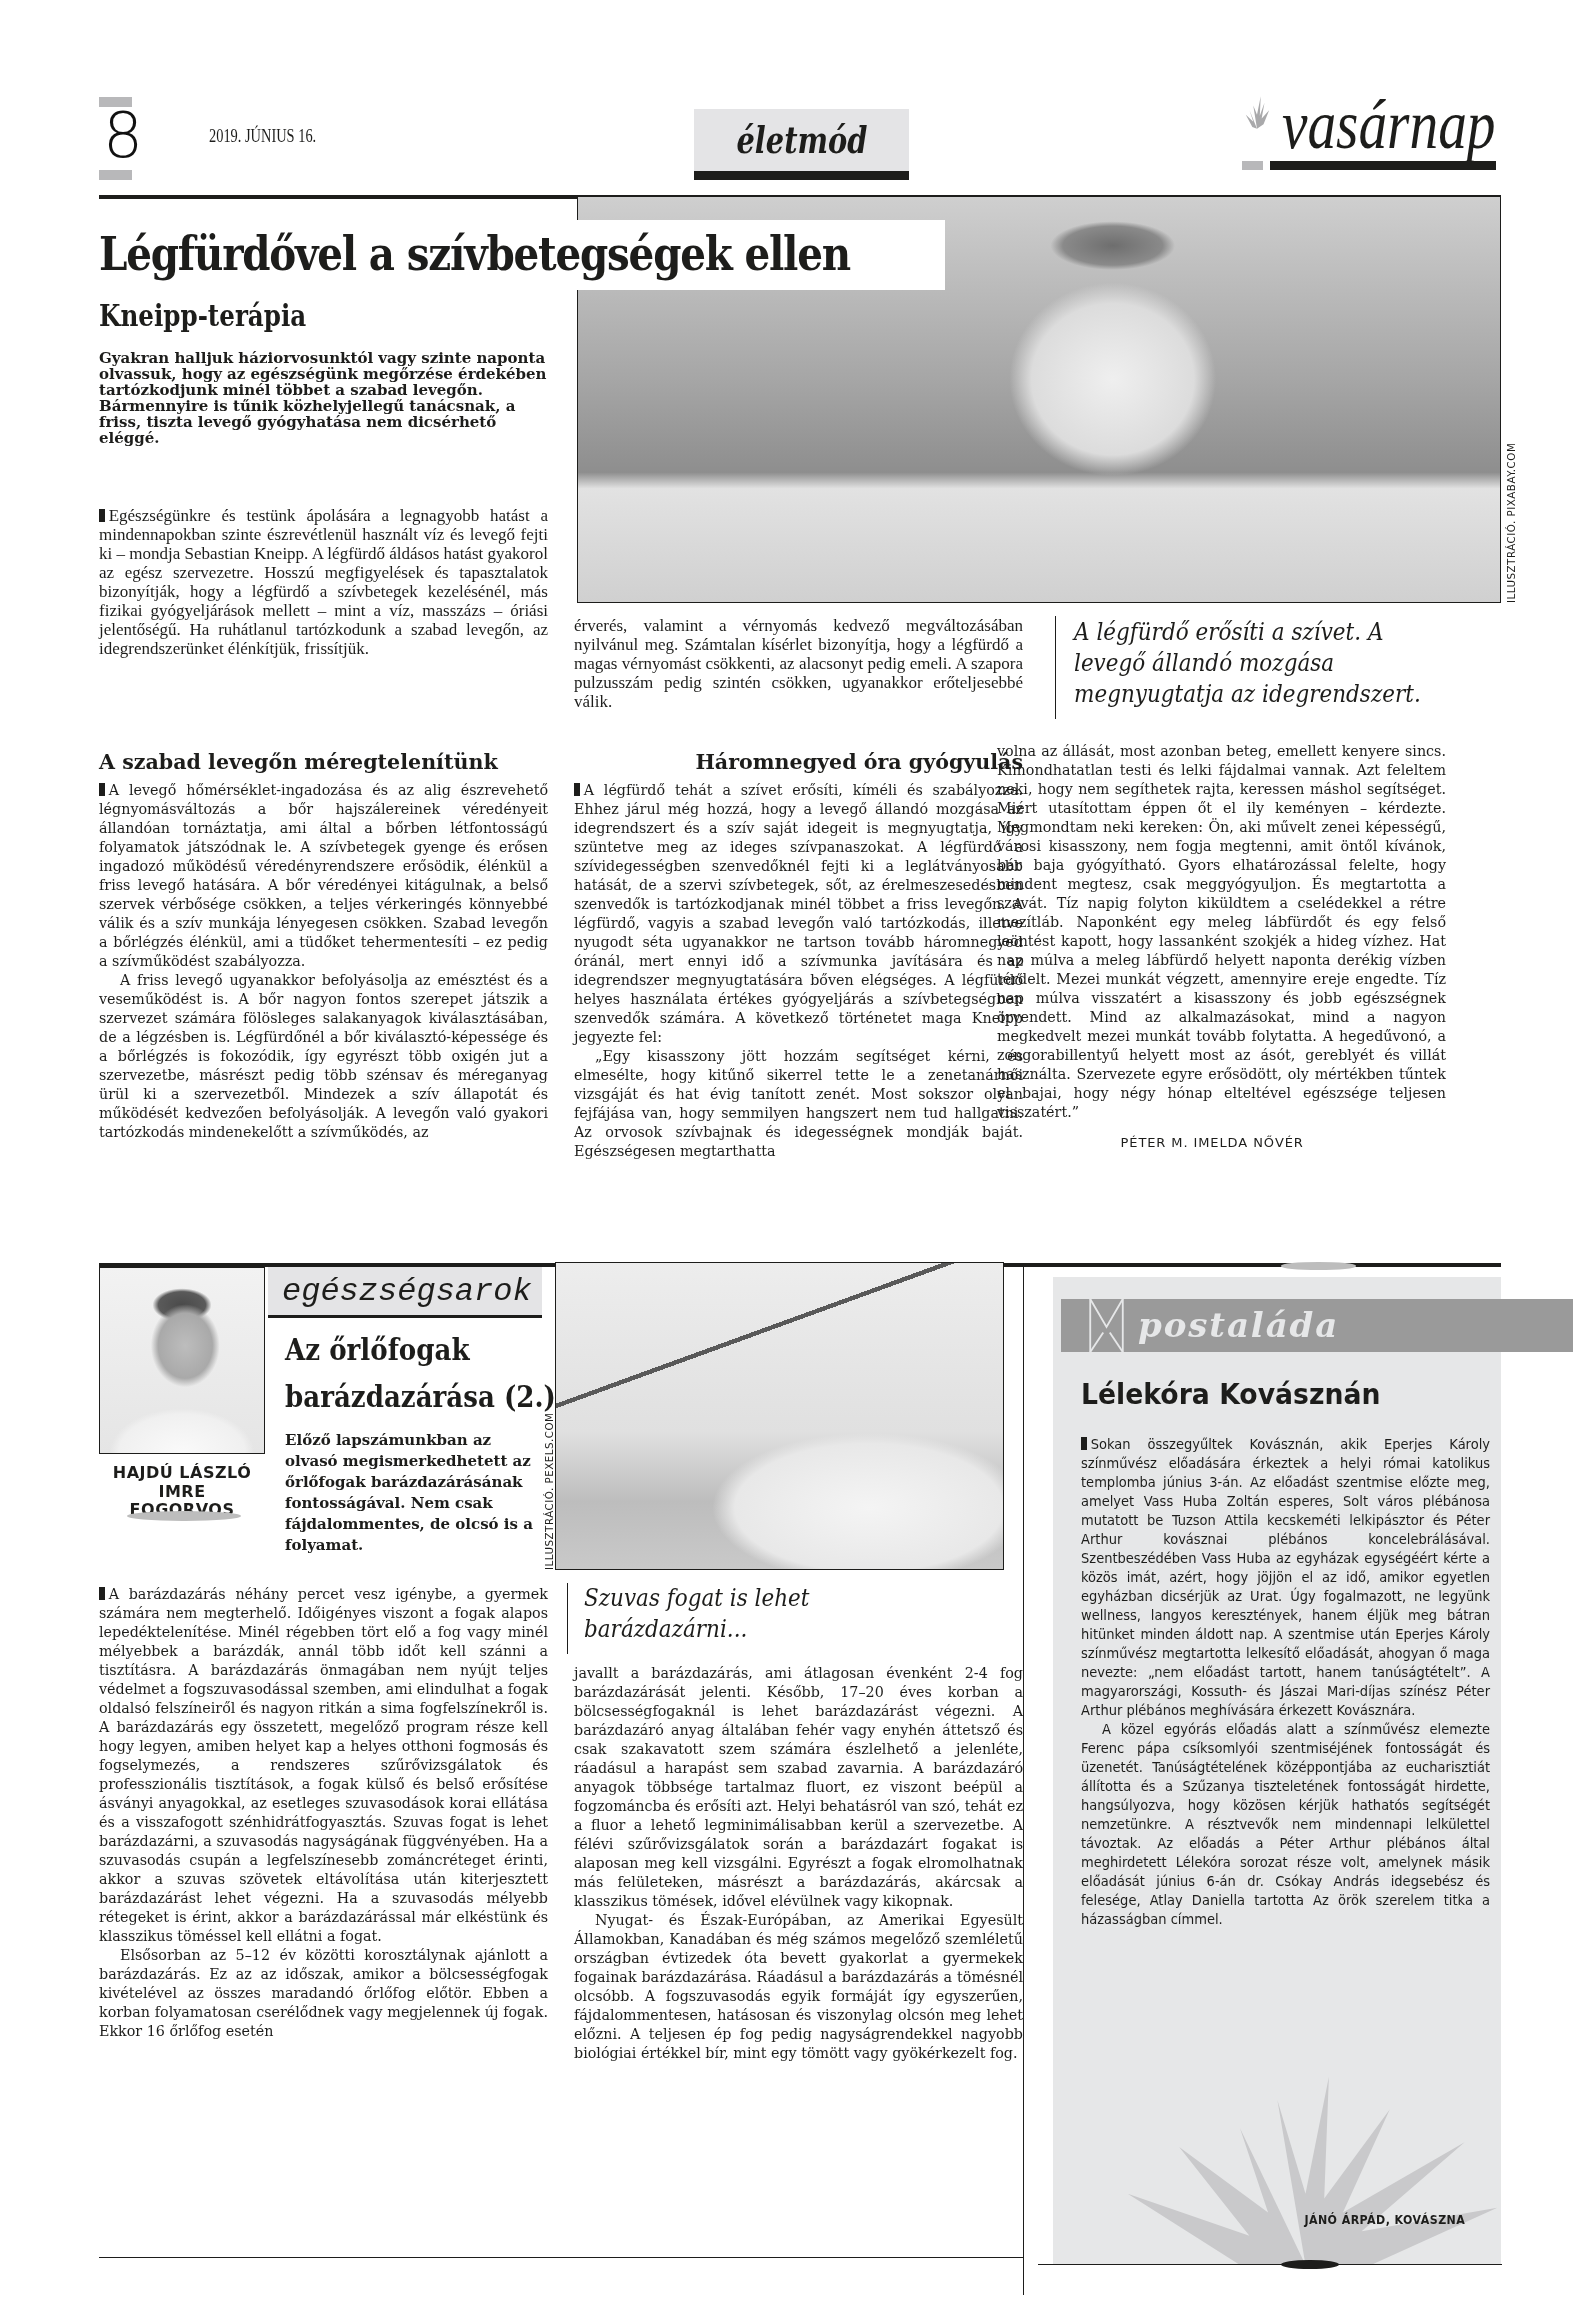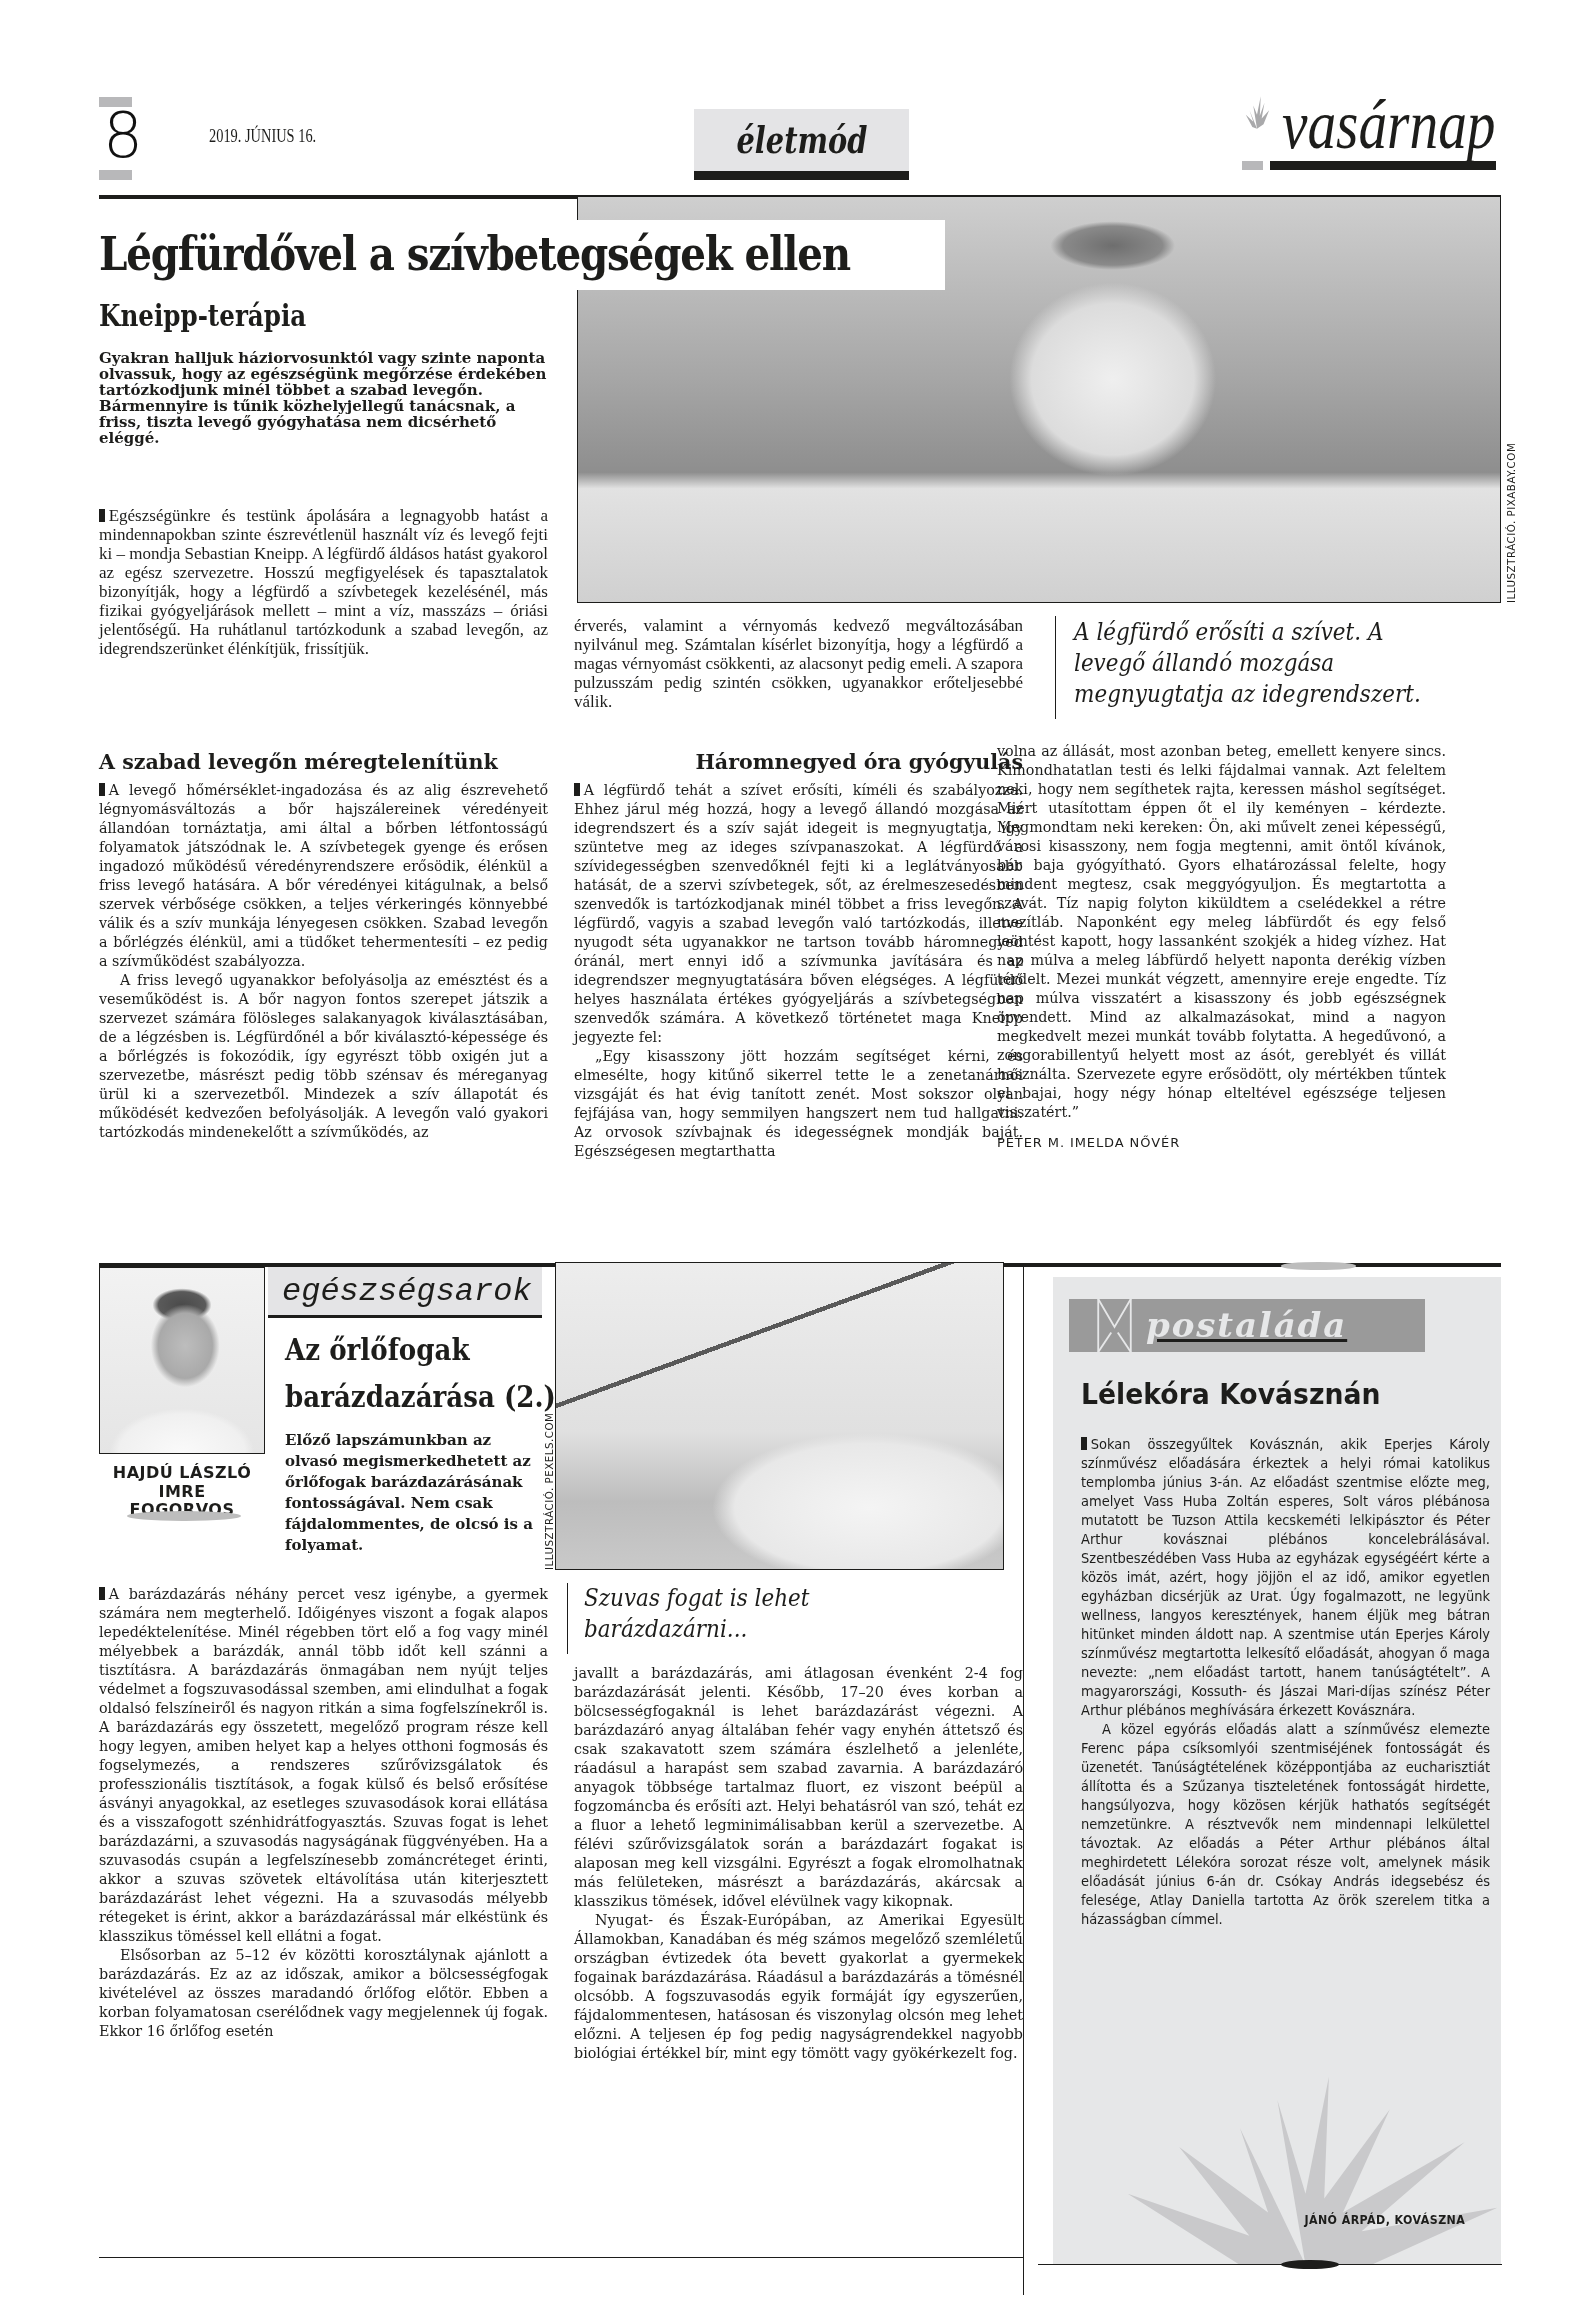--- a/index.html
+++ b/index.html
@@ -135,21 +135,21 @@
   <div class="body">
     <p><span class="sq"></span><span>A légfürdő tehát a szívet erősíti, kíméli és szabályozza. Ehhez járul még hozzá, hogy a levegő állandó mozgása az idegrendszert és a szív saját idegeit is megnyugtatja, így szüntetve meg az ideges szívpanaszokat. A légfürdő a szívidegességben szenvedőknél fejti ki a leglátványosabb hatását, de a szervi szívbetegek, sőt, az érelmeszesedésben szenvedők is tartózkodjanak minél többet a friss levegőn. A légfürdő, vagyis a szabad levegőn való tartózkodás, illetve nyugodt séta ugyanakkor ne tartson tovább háromnegyed óránál, mert ennyi idő a szívmunka javítására és az idegrendszer megnyugtatására bőven elégséges. A légfürdő helyes használata értékes gyógyeljárás a szívbetegségben szenvedők számára. A következő történetet maga Kneipp jegyezte fel:</span></p>
     <p class="ind">„Egy kisasszony jött hozzám segítséget kérni, és elmesélte, hogy kitűnő sikerrel tette le a zenetanárnői vizsgáját és hat évig tanított zenét. Most sokszor olyan fejfájása van, hogy semmilyen hangszert nem tud hallgatni. Az orvosok szívbajnak és idegességnek mondják baját. Egészségesen megtarthatta</p>
   </div>
 </div>
 
 <div class="abs" style="left:997px;top:742px;width:449px;">
   <div class="body">
     <p>volna az állását, most azonban beteg, emellett kenyere sincs. Kimondhatatlan testi és lelki fájdalmai vannak. Azt feleltem neki, hogy nem segíthetek rajta, keressen máshol segítséget. Miért utasítottam éppen őt el ily keményen – kérdezte. Megmondtam neki kereken: Ön, aki művelt zenei képességű, városi kisasszony, nem fogja megtenni, amit öntől kívánok, bár baja gyógyítható. Gyors elhatározással felelte, hogy mindent megtesz, csak meggyógyuljon. És megtartotta a szavát. Tíz napig folyton kiküldtem a cselédekkel a rétre mezítláb. Naponként egy meleg lábfürdőt és egy felső leöntést kapott, hogy lassanként szokjék a hideg vízhez. Hat nap múlva a meleg lábfürdő helyett naponta derékig vízben térdelt. Mezei munkát végzett, amennyire ereje engedte. Tíz nap múlva visszatért a kisasszony és jobb egészségnek örvendett. Mind az alkalmazásokat, mind a nagyon megkedvelt mezei munkát tovább folytatta. A hegedűvonó, a zongorabillentyű helyett most az ásót, gereblyét és villát használta. Szervezete egyre erősödött, oly mértékben tűntek el bajai, hogy négy hónap elteltével egészsége teljesen visszatért.”</p>
   </div>
-  <div class="byline" style="text-align:left;margin-top:13px;padding-right:18.7px;">PÉTER M. IMELDA NŐVÉR</div>
+  <div class="byline" style="text-align:center;margin-top:13px;padding-right:18.7px;">PÉTER M. IMELDA NŐVÉR</div>
 </div>
 
 <div class="abs rule-thick" style="left:99px;top:1263px;width:1402px;"></div>
 <div class="abs oval" style="left:1281px;top:1262px;width:75px;height:7.5px;"></div>
 
 <div class="abs photo-portrait" style="left:99px;top:1267px;width:166px;height:187px;"></div>
 <div class="abs author" style="left:99px;top:1464px;width:166px;">
   <div>HAJDÚ LÁSZLÓ IMRE</div>
   <div>FOGORVOS</div>
 </div>
@@ -182,21 +182,21 @@
 </div>
 <div class="abs rule-thin" style="left:99px;top:2257px;width:924px;"></div>
 
 <div class="abs post-box" style="left:1053px;top:1277px;width:448px;height:987px;">
   <svg class="abs" style="left:56px;top:795px;" width="393" height="193" viewBox="0 0 840 412">
     <g fill="#c9c9cb">
       <polygon points="420,412 360,60 420,260 470,10 460,270 600,80 500,300 760,150 540,340 830,290 560,412"></polygon>
       <polygon points="420,412 280,120 340,300 150,160 300,350 40,260 280,412"></polygon>
     </g>
   </svg>
-  <div class="abs post-band" style="left:16px;top:21.5px;width:356px;height:53px;text-decoration:underline;">
+  <div class="abs post-band" style="left:8px;top:21.5px;width:512px;height:53px;">
     <svg style="margin-left:28px;" width="35" height="53" viewBox="0 0 74 114">
       <g fill="none" stroke="#e6e7e8" stroke-width="4">
         <line x1="2" y1="0" x2="2" y2="114"></line>
         <line x1="72" y1="0" x2="72" y2="114"></line>
         <polyline points="2,0 37,60 72,0"></polyline>
         <line x1="2" y1="114" x2="30" y2="72"></line>
         <line x1="72" y1="114" x2="44" y2="72"></line>
       </g>
     </svg>
     <span class="label">postaláda</span>

